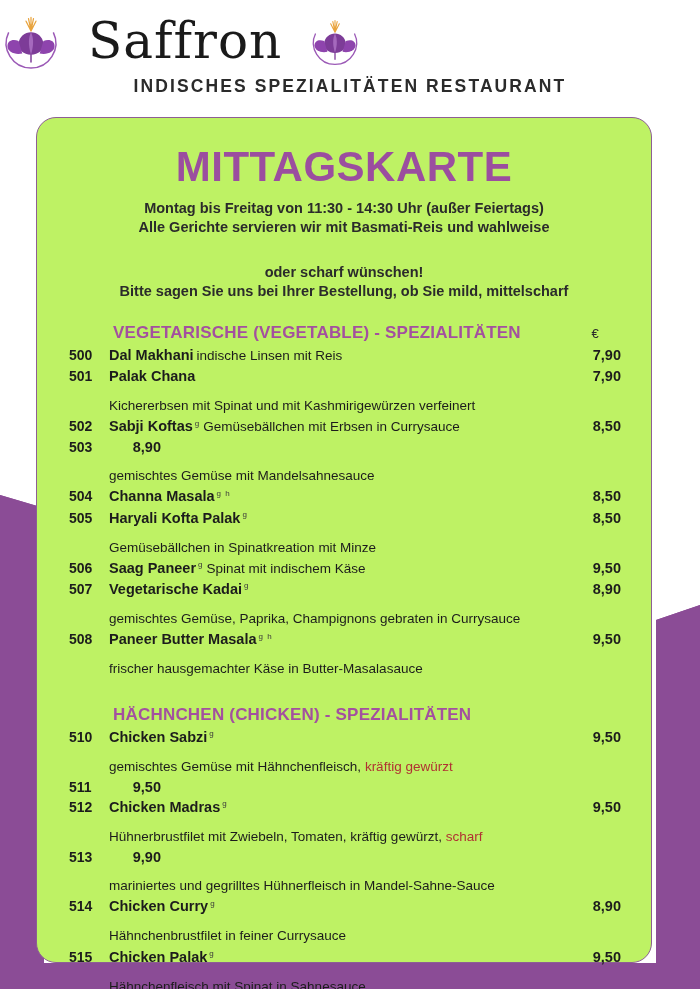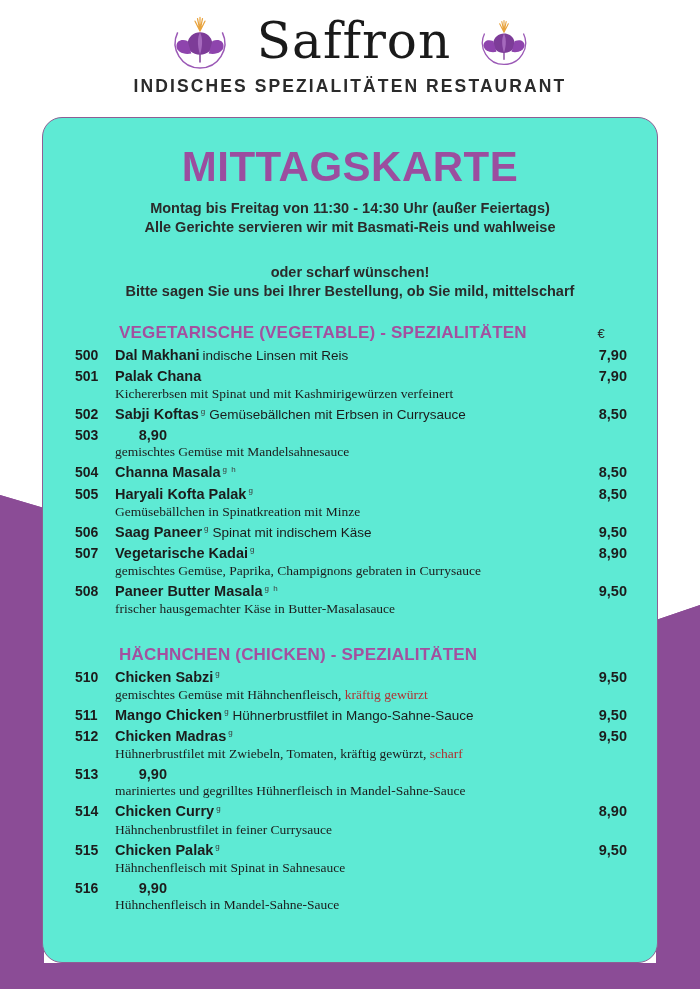--- a/index.html
+++ b/index.html
@@ -28,21 +28,21 @@
   .header {
     position: absolute;
     left: 0; top: 0;
     width: 700px;
     height: 118px;
     z-index: 3;
   }
   .logo-row {
     display: flex;
     align-items: center;
-    justify-content: center;
+    justify-content: flex-start;
     gap: 26px;
     height: 74px;
     padding-top: 8px;
     box-sizing: border-box;
   }
   .lotus {
     width: 62px;
     height: 62px;
     flex: 0 0 auto;
   }
@@ -66,26 +66,26 @@
     font-size: 17.5px;
     font-weight: 700;
     letter-spacing: 2.1px;
     color: #2b2b2b;
     margin-top: 2px;
   }
 
   
   .card {
     position: absolute;
-    left: 42px;
+    left: 36px;
     top: 117px;
     width: 616px;
     height: 846px;
     box-sizing: border-box;
-    background: #5eead4;
+    background: #bef264;
     border: 1.5px solid #8d5f94;
     border-radius: 20px;
     z-index: 2;
   }
 
   .card-inner {
     padding: 22px 18px 0 18px;
   }
 
   .menu-title {
@@ -190,23 +190,22 @@
     text-align: right;
     font-size: 14.5px;
     font-weight: 700;
     color: #1c1c1c;
   }
   .item-desc {
     margin-left: 40px;
     font-size: 13.5px;
     color: #1c1c1c;
     line-height: 1.2;
-    margin-top: 1px;
+    margin-top: 13px;
     padding-right: 60px;
-    font-family: Liberation Serif, serif;
   }
   .spicy {
     color: #b03232;
   }
 </style>
 </head>
 <body>
 
 <svg id="deco" viewBox="0 0 700 989" width="700" height="989" xmlns="http://www.w3.org/2000/svg">
   <polygon points="0,495 44,508 44,989 0,989" fill="#8B4C96"></polygon>
@@ -343,21 +342,20 @@
             <div class="item-main">
               <div class="item-no">510</div>
               <div class="item-text"><span class="item-name">Chicken Sabzi</span><sup class="allerg">g</sup></div>
               <div class="item-price">9,50</div>
             </div>
             <div class="item-desc"><span>gemischtes Gemüse mit Hähnchenfleisch, </span><span class="spicy">kräftig gewürzt</span></div>
           </div>
           <div class="item">
             <div class="item-main">
               <div class="item-no">511</div>
-              <div class="item-text"><span class="item-name">Mango Chicken</span><sup class="allerg">g</sup><span class="inline-desc">Hühnerbrustfilet in Mango-Sahne-Sauce</span></div>
               <div class="item-price">9,50</div>
             </div>
           </div>
           <div class="item">
             <div class="item-main">
               <div class="item-no">512</div>
               <div class="item-text"><span class="item-name">Chicken Madras</span><sup class="allerg">g</sup></div>
               <div class="item-price">9,50</div>
             </div>
             <div class="item-desc"><span>Hühnerbrustfilet mit Zwiebeln, Tomaten, kräftig gewürzt, </span><span class="spicy">scharf</span></div>

